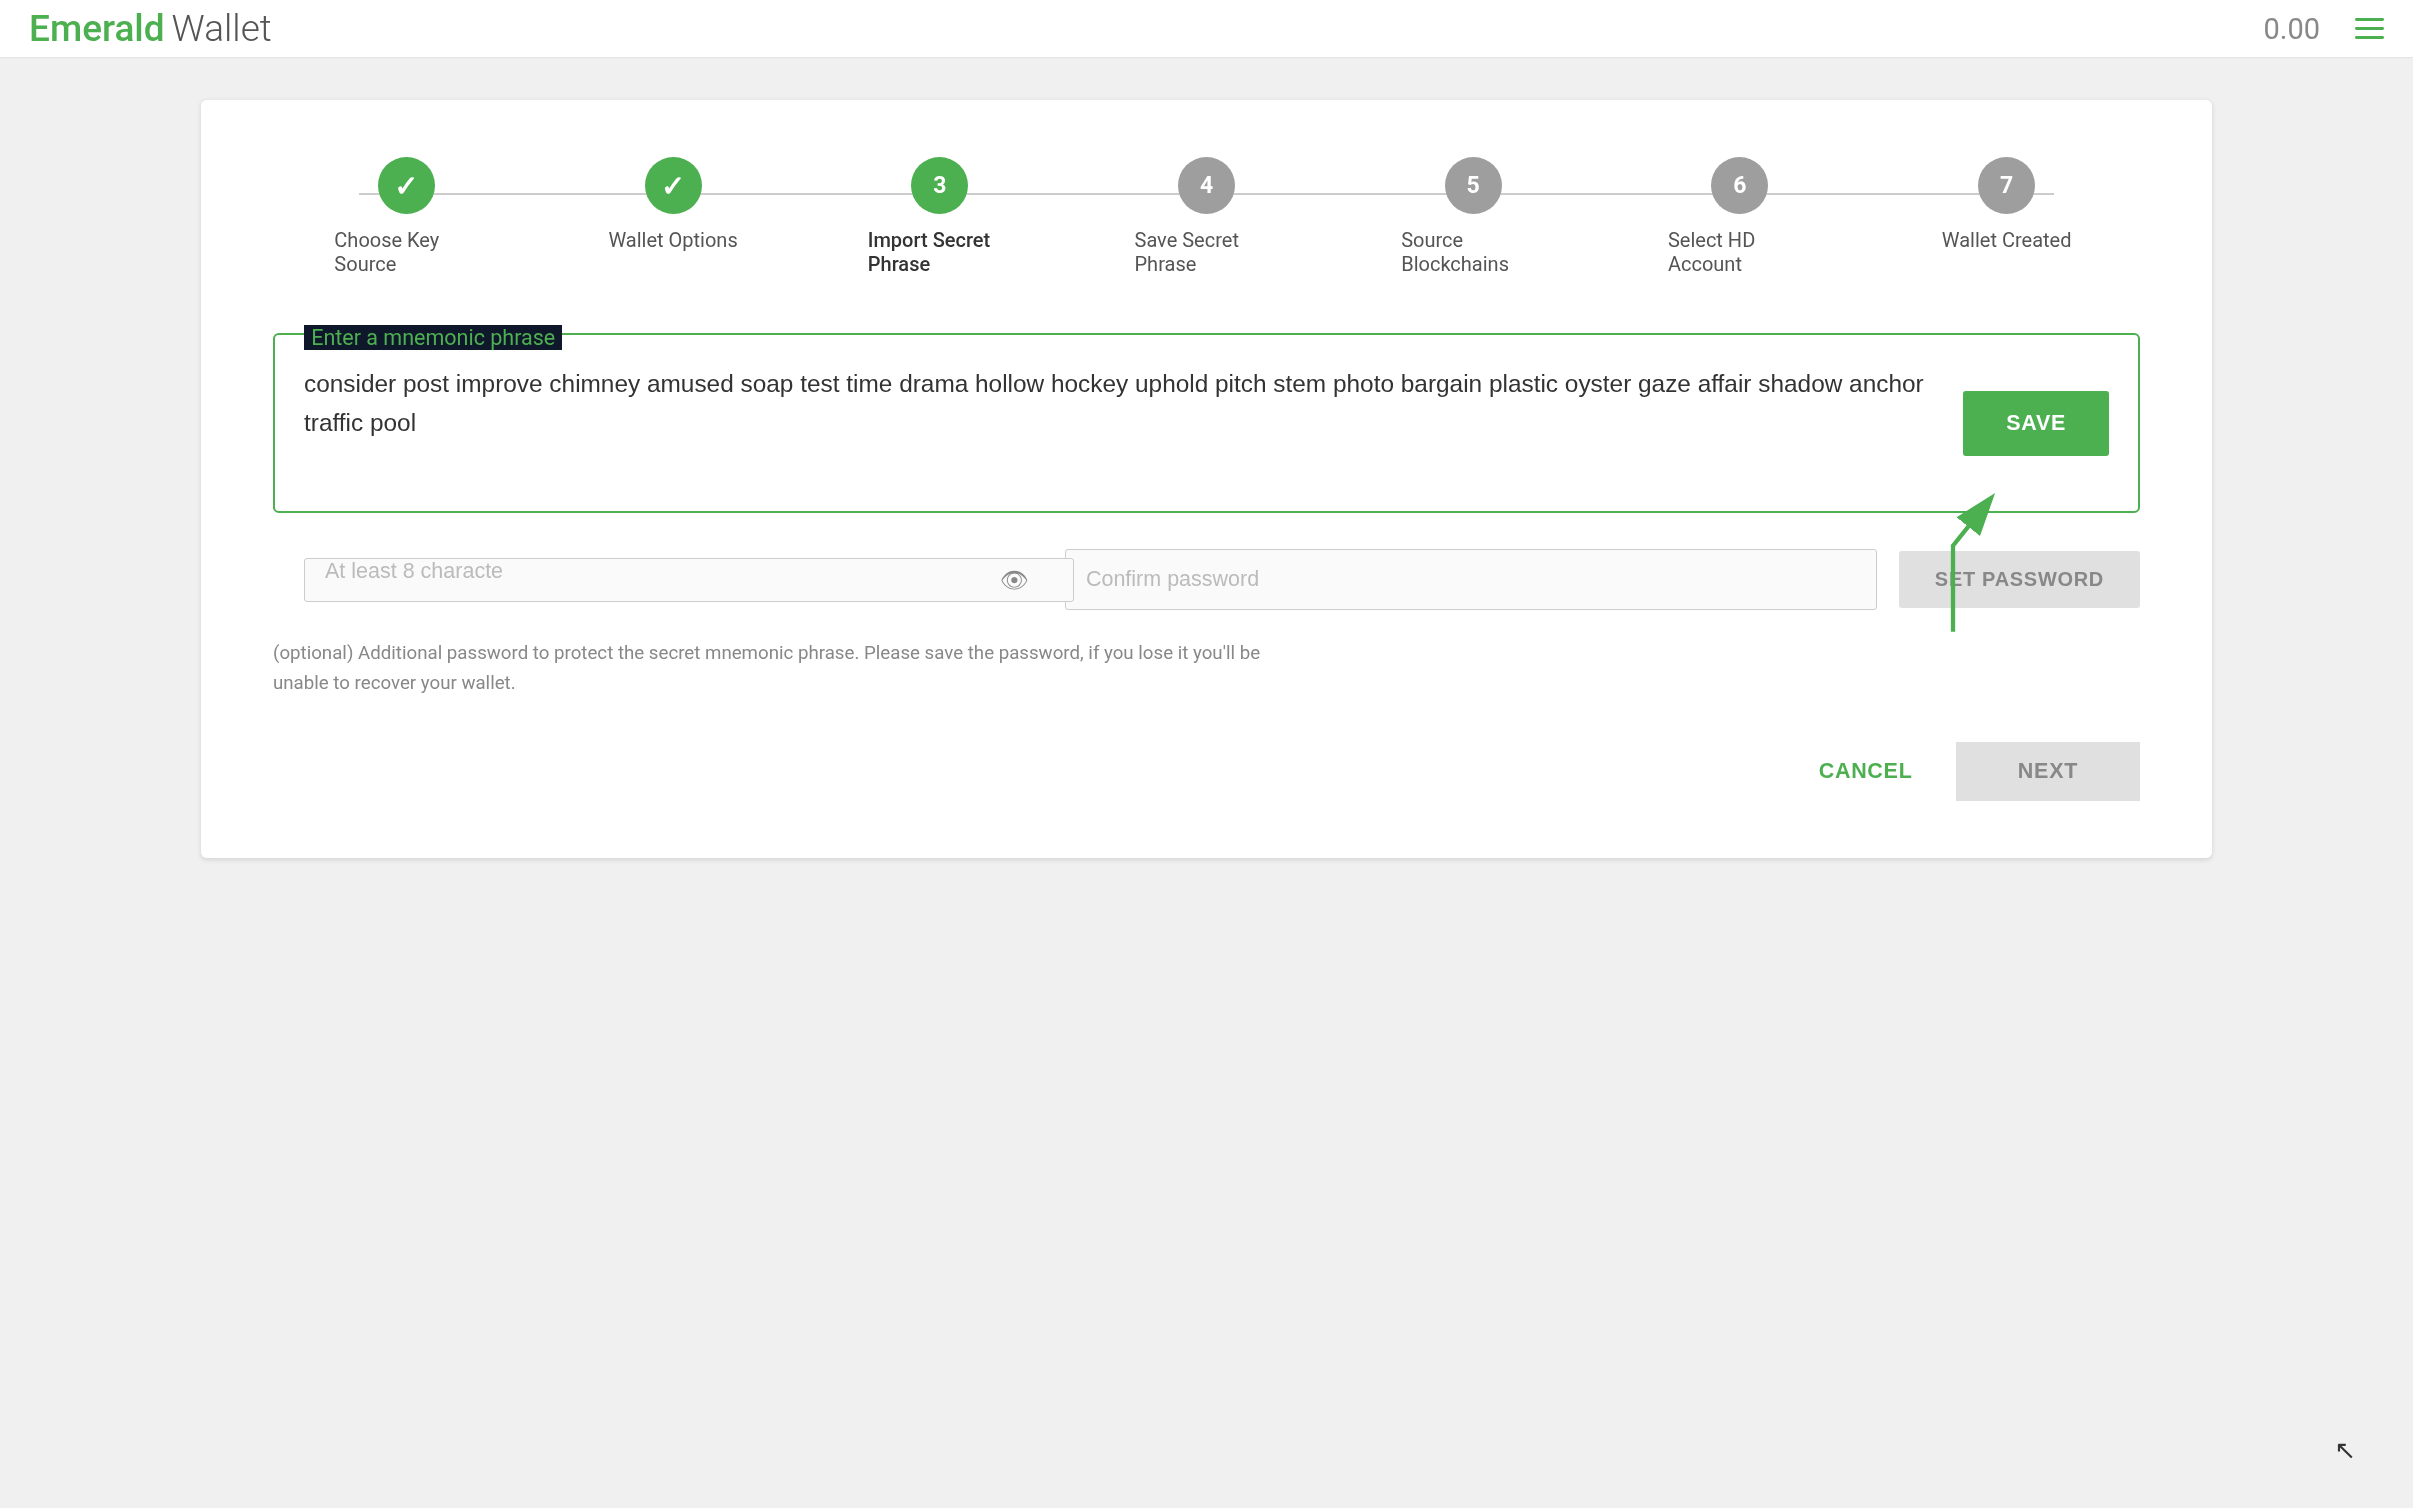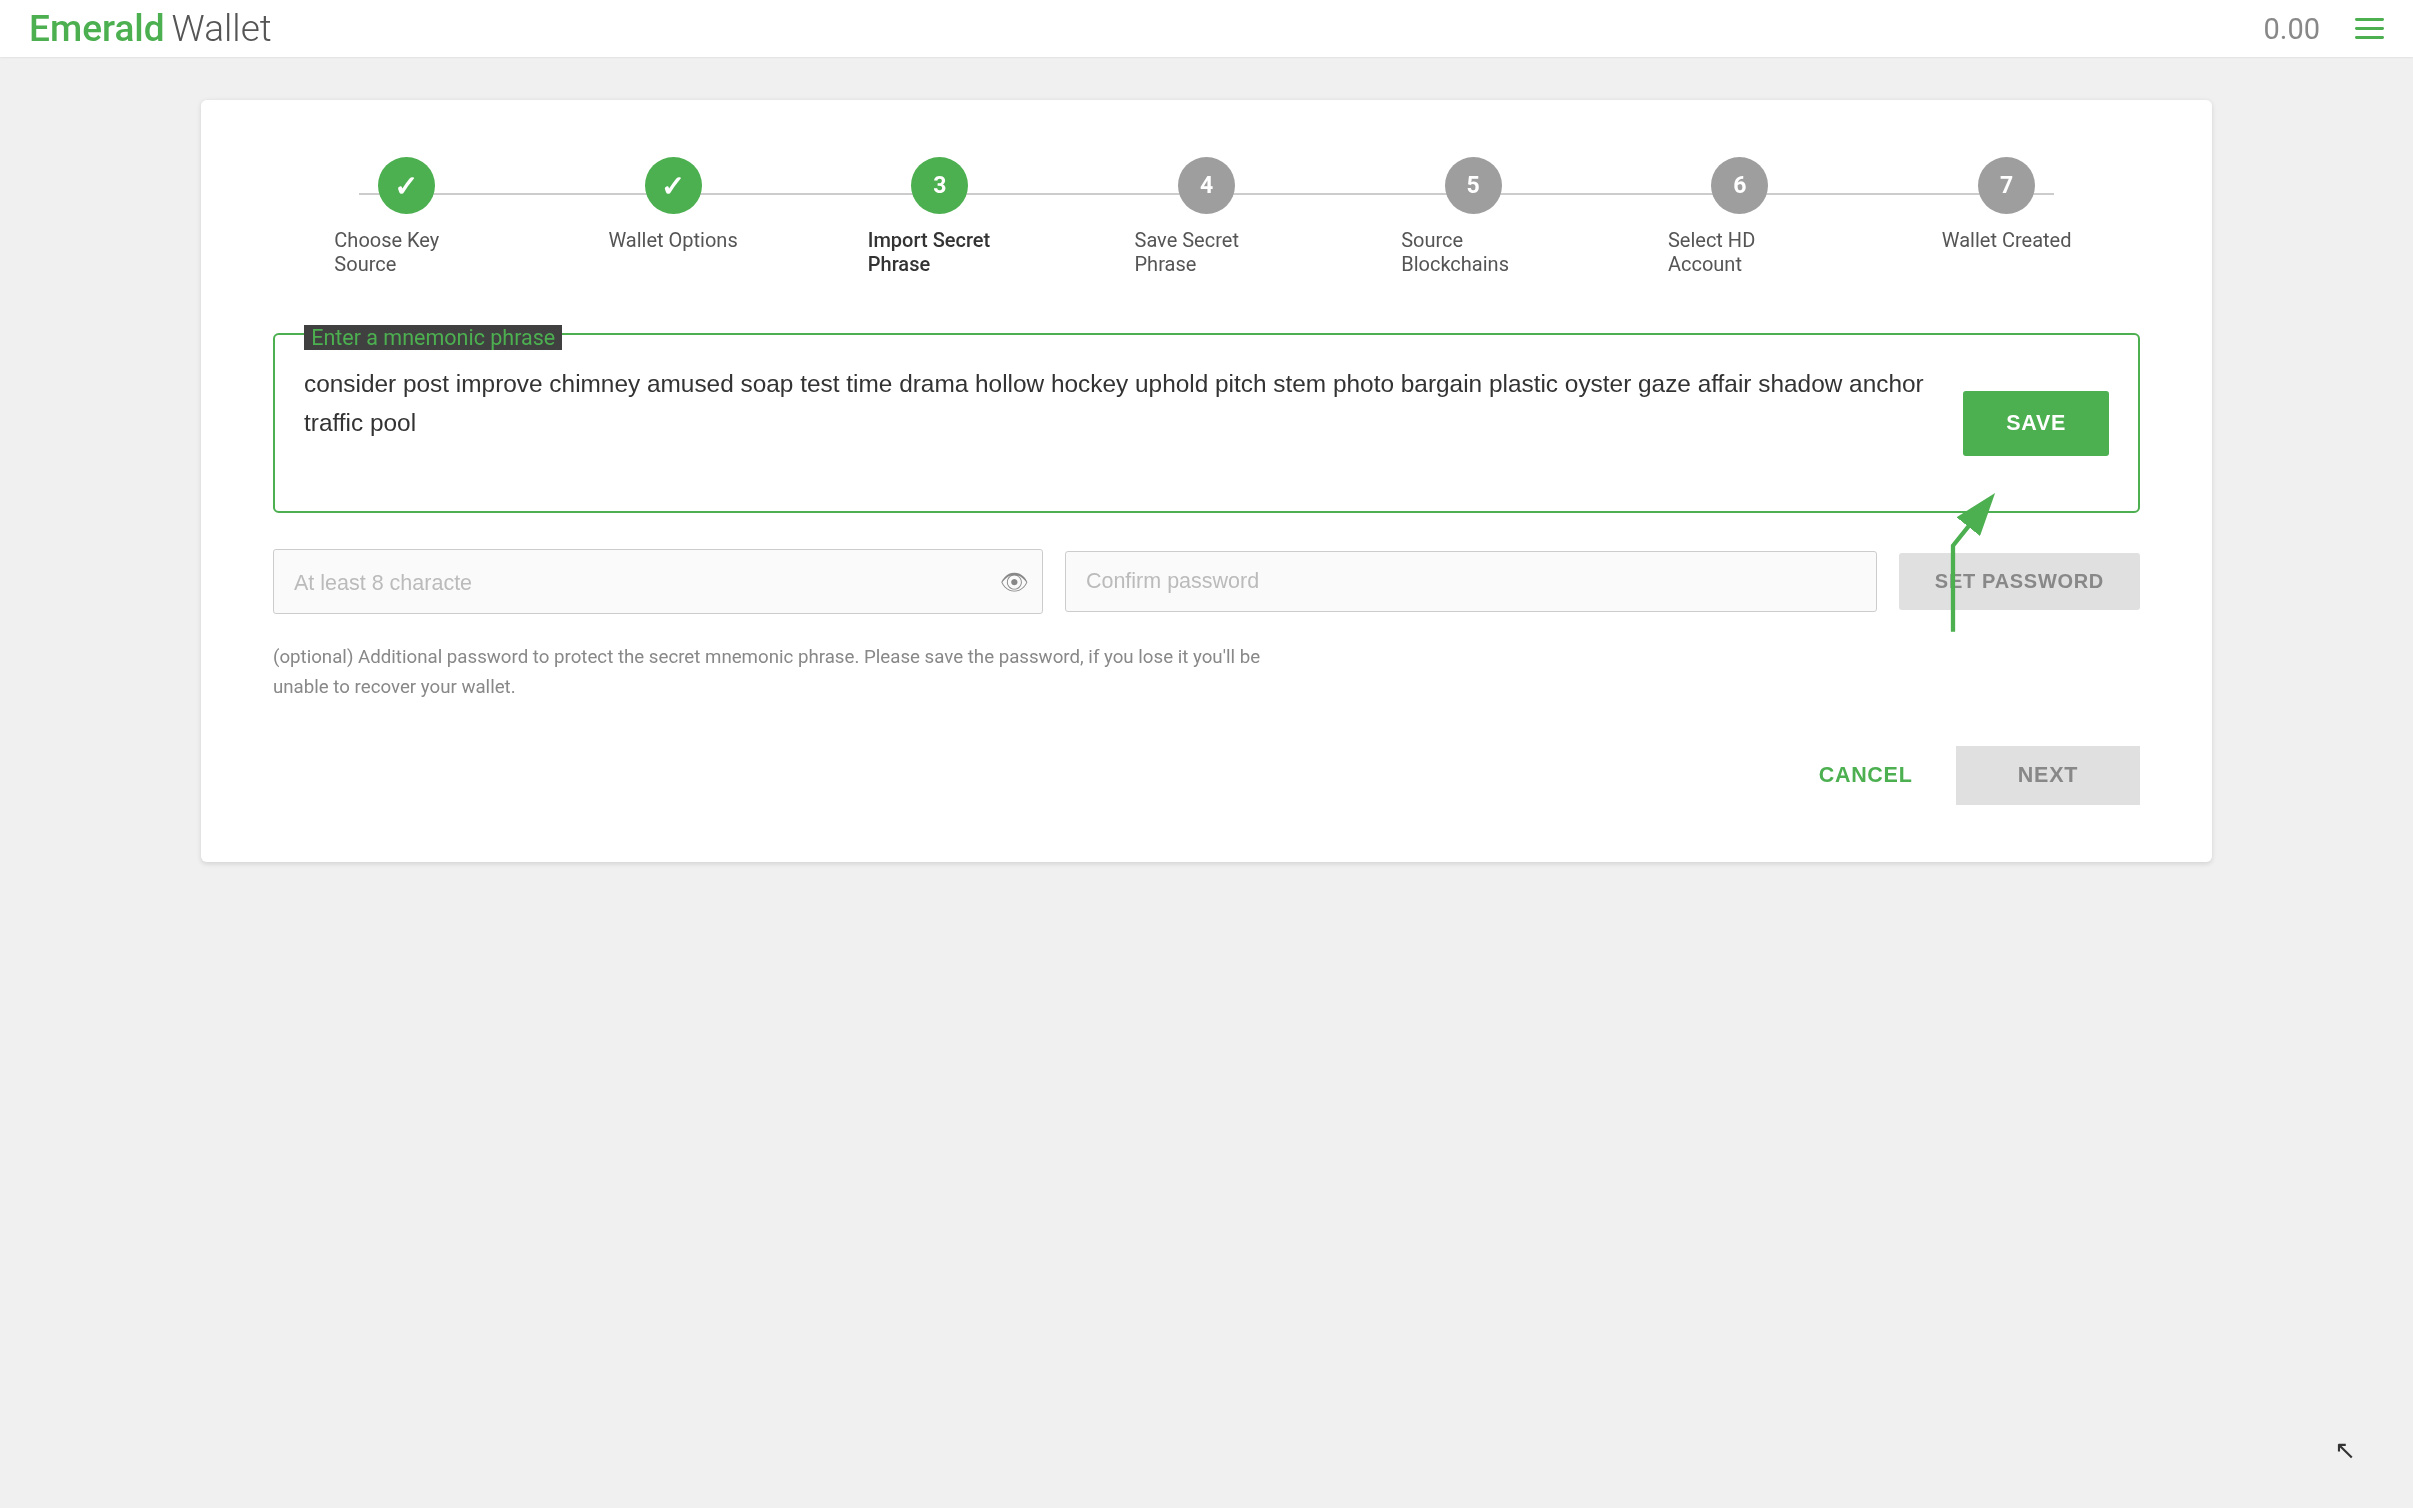--- a/index.html
+++ b/index.html
@@ -188,25 +188,26 @@
       margin-bottom: 29px;
     }
     .password-input-wrapper {
       position: relative;
       flex: 1;
     }
     .password-input {
       width: 100%;
       border: 0.7px solid #ccc;
       border-radius: 2.9px;
-      padding: 21px 57px 17px 20px;
+      padding: 0 57px 17px 20px;
       font-size: 21.5px;
       color: #701a75;
       outline: none;
       background: #fafafa;
+      margin-left: 31px;
     }
     .password-input::placeholder {
       color: #bbb;
     }
     .eye-icon {
       position: absolute;
       right: 14.4px;
       top: 50%;
       transform: translateY(-50%);
       font-size: 23px;
@@ -356,21 +357,21 @@
         <div class="step-circle inactive">
           <span>7</span>
         </div>
         <span class="step-label">Wallet Created</span>
       </div>
     </div>
 
     <div class="mnemonic-section">
       <div class="mnemonic-wrapper">
         <div style="position:relative;">
-          <span style="position:absolute; top:-39px; left:0; font-size:21.5px; color:#4caf50; background:#404040; padding:0 7.2px;text-align:right;">Enter a mnemonic phrase</span>
+          <span style="position:absolute; top:-39px; left:0; font-size:21.5px; color:#4caf50; background:#0f172a; padding:0 7.2px;text-align:right;">Enter a mnemonic phrase</span>
         </div>
         <textarea class="mnemonic-field" style="">consider post improve chimney amused soap test time drama hollow hockey uphold pitch stem photo bargain plastic oyster gaze affair shadow anchor traffic pool</textarea>
       </div>
       <button class="save-btn">SAVE</button>
     </div>
 
     <div class="password-section">
       <div class="password-input-wrapper">
         <input type="password" class="password-input" placeholder="At least 8 characte" style="">
         <span class="eye-icon">👁</span>

